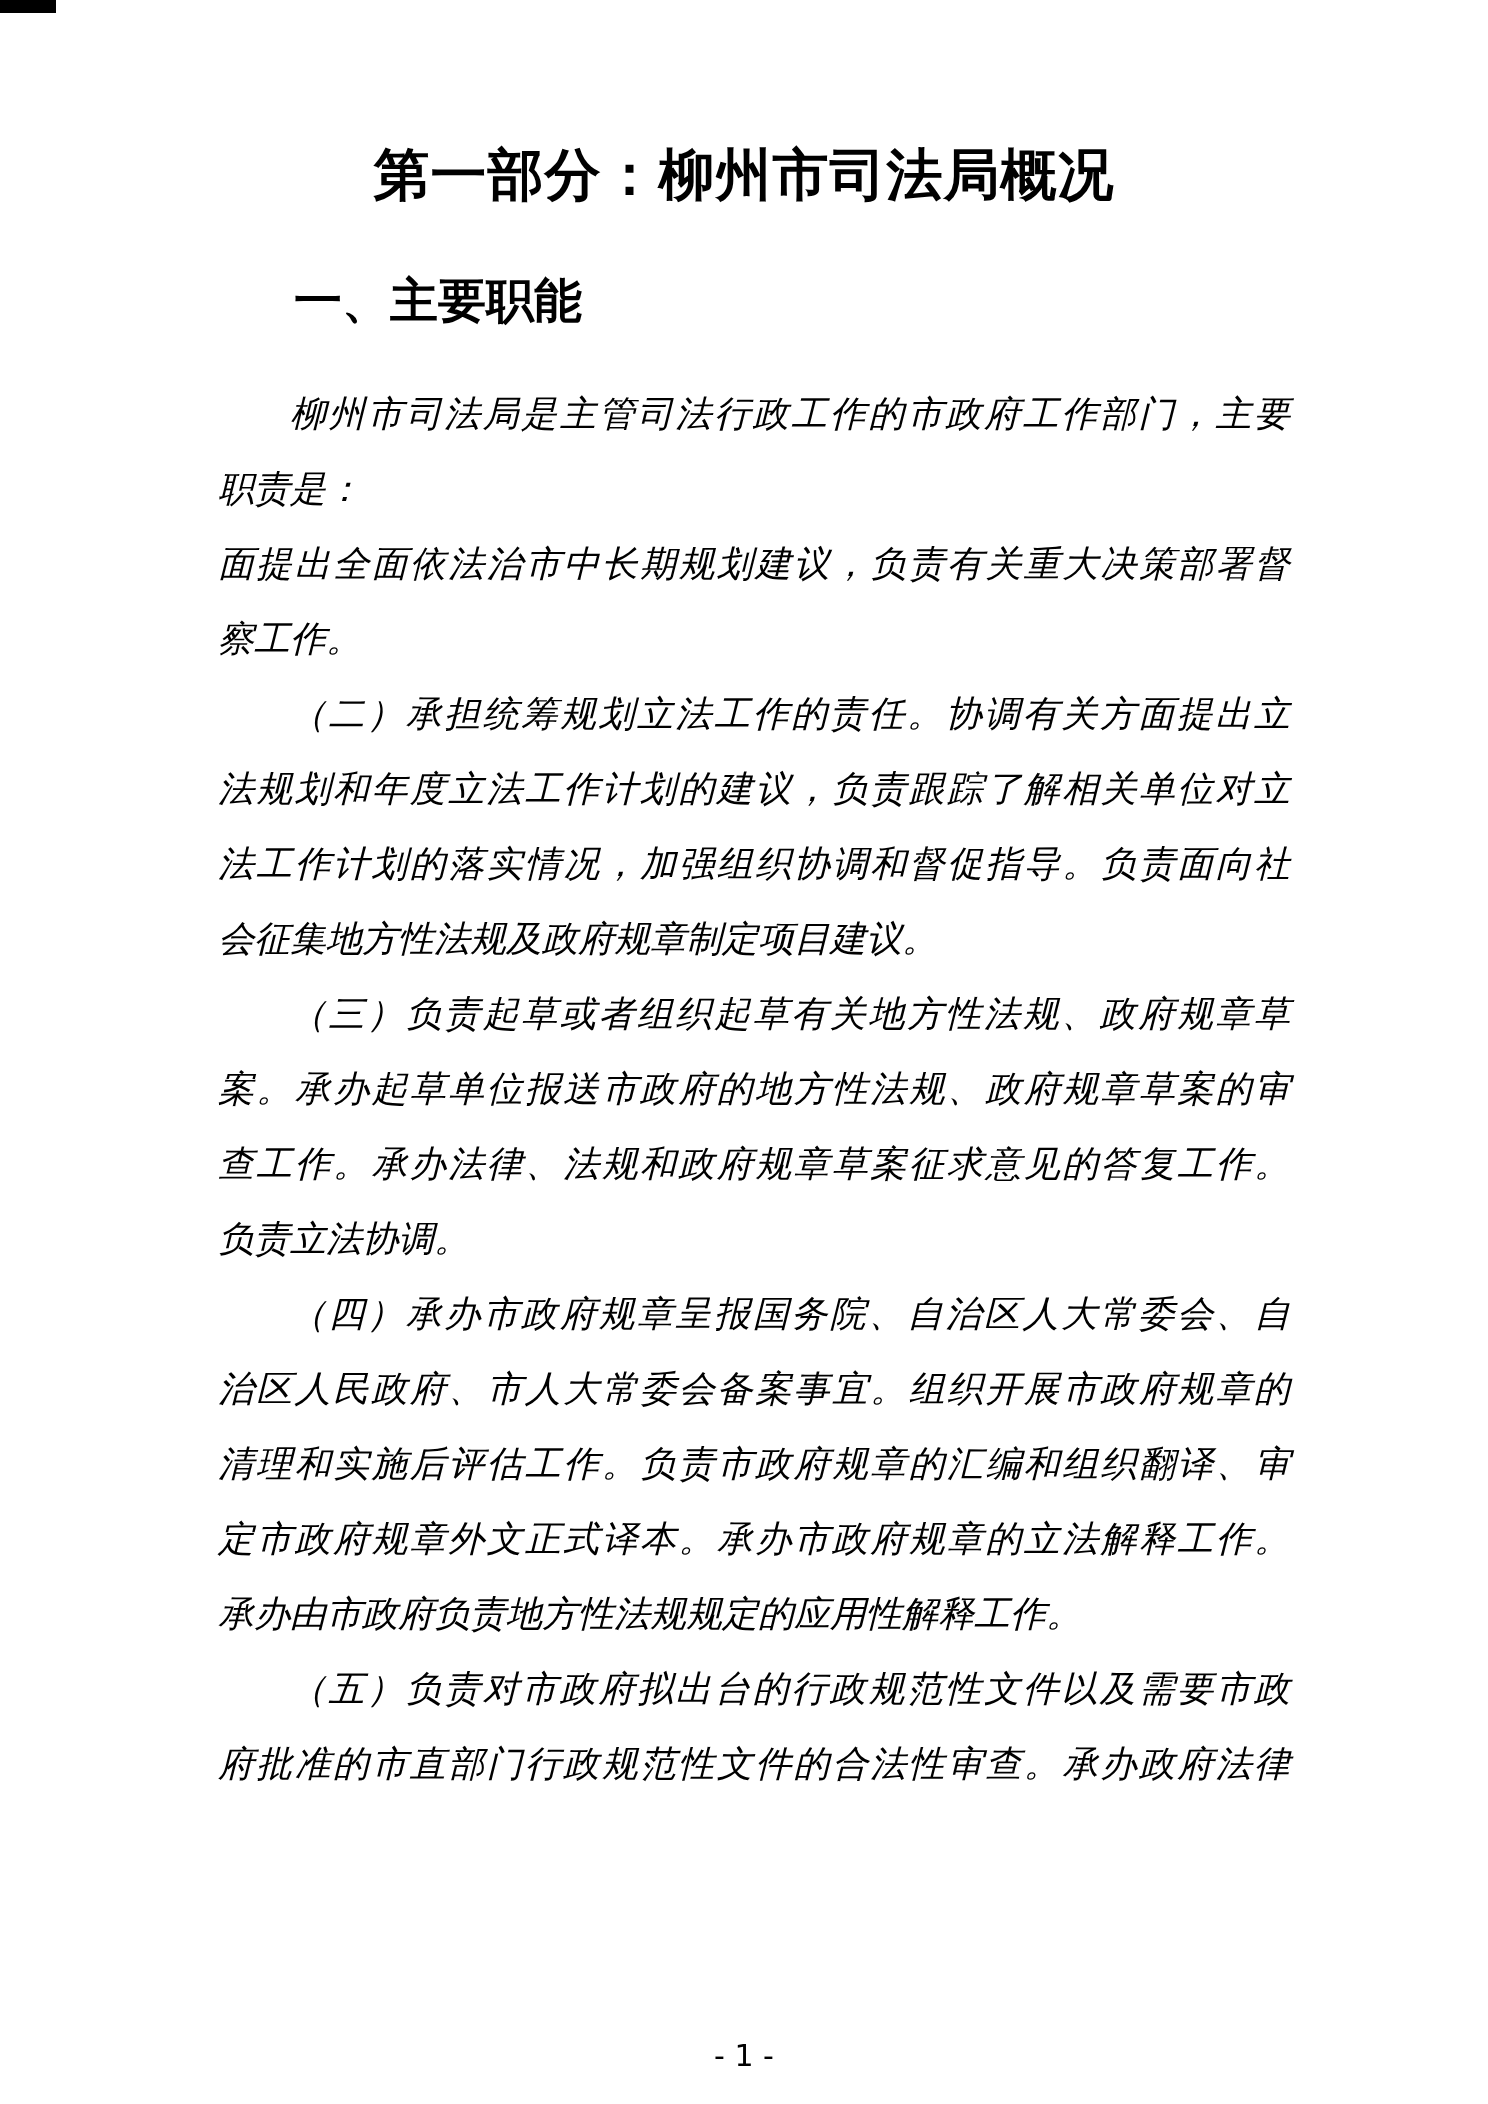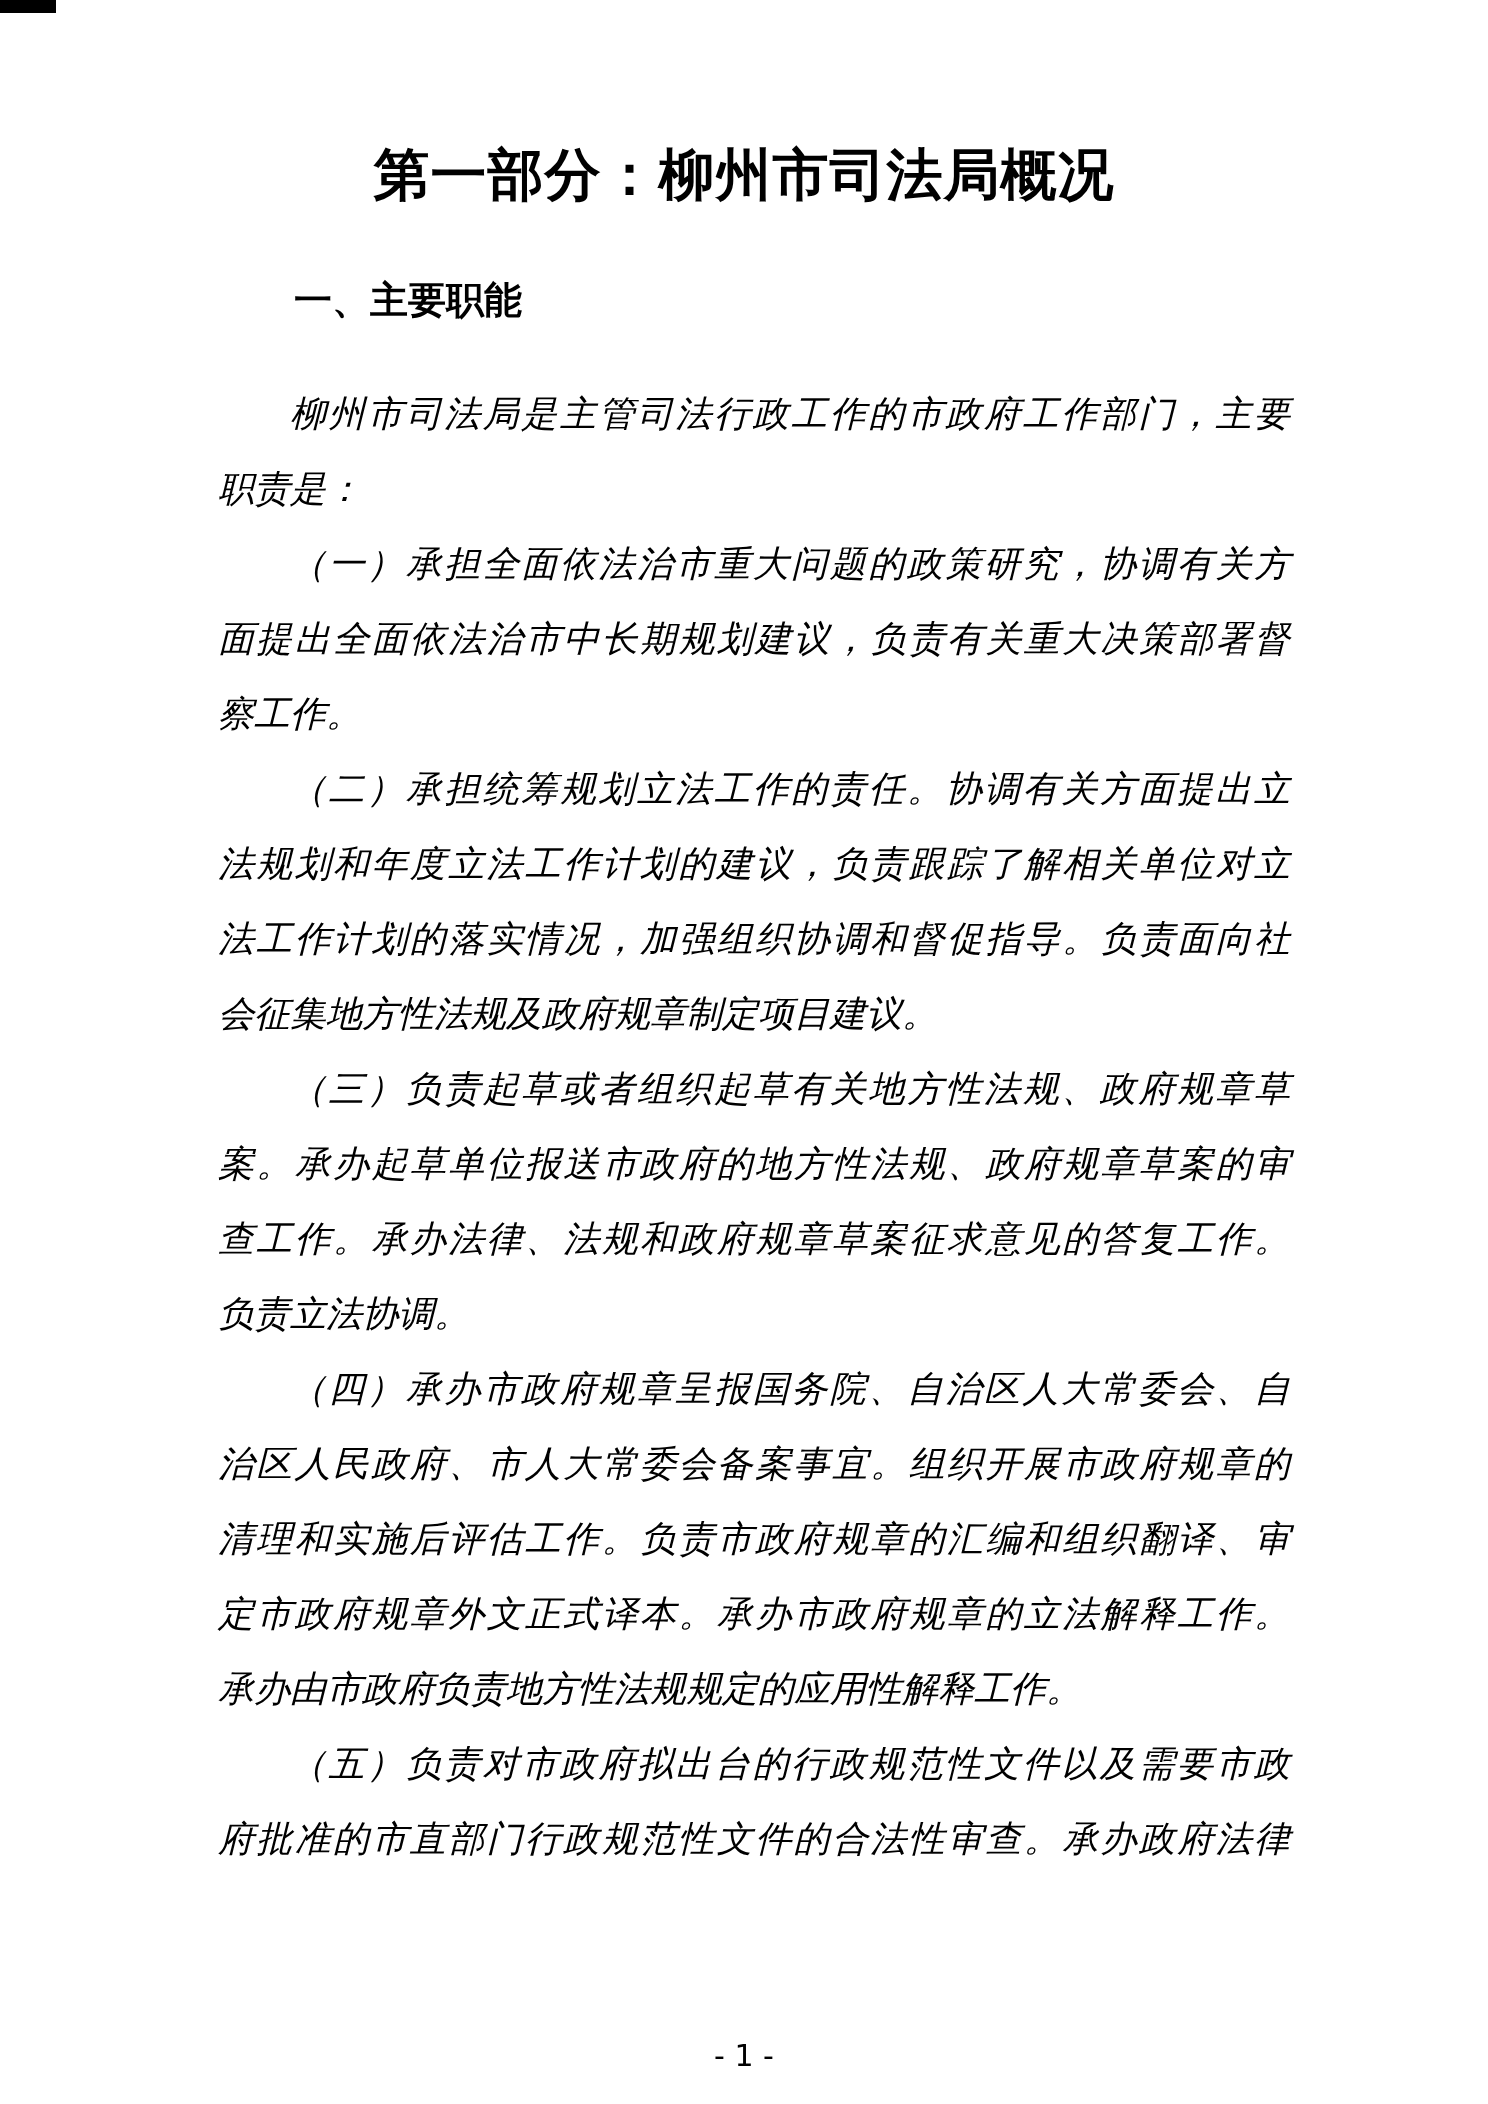--- a/index.html
+++ b/index.html
@@ -34,21 +34,21 @@
     line-height: 70px;
     font-weight: bold;
     letter-spacing: 1px;
     white-space: nowrap;
   }
   .section-heading {
     position: absolute;
     top: 276px;
     left: 218px;
     width: 1072px;
-    font-size: 38px;
+    font-size: 48px;
     line-height: 48px;
     font-weight: bold;
     text-indent: 76px;
     white-space: nowrap;
   }
   .body-text {
     position: absolute;
     top: 376px;
     left: 218px;
     width: 1072px;
@@ -88,21 +88,20 @@
 
   <div class="corner-mark"></div>
 
   <div class="doc-title">第一部分：柳州市司法局概况</div>
 
   <div class="section-heading">一、主要职能</div>
 
   <div class="body-text">
     <div class="ln indent just">柳州市司法局是主管司法行政工作的市政府工作部门，主要</div>
     <div class="ln">职责是：</div>
-    <div class="ln indent just">（一）承担全面依法治市重大问题的政策研究，协调有关方</div>
     <div class="ln just">面提出全面依法治市中长期规划建议，负责有关重大决策部署督</div>
     <div class="ln">察工作。</div>
     <div class="ln indent just">（二）承担统筹规划立法工作的责任。协调有关方面提出立</div>
     <div class="ln just">法规划和年度立法工作计划的建议，负责跟踪了解相关单位对立</div>
     <div class="ln just">法工作计划的落实情况，加强组织协调和督促指导。负责面向社</div>
     <div class="ln">会征集地方性法规及政府规章制定项目建议。</div>
     <div class="ln indent just">（三）负责起草或者组织起草有关地方性法规、政府规章草</div>
     <div class="ln just">案。承办起草单位报送市政府的地方性法规、政府规章草案的审</div>
     <div class="ln just">查工作。承办法律、法规和政府规章草案征求意见的答复工作。</div>
     <div class="ln">负责立法协调。</div>

